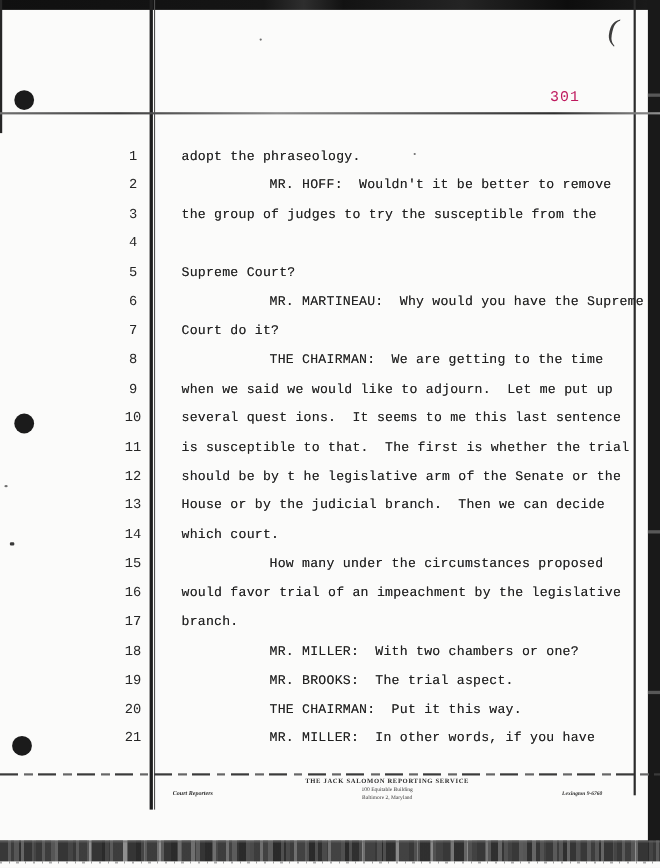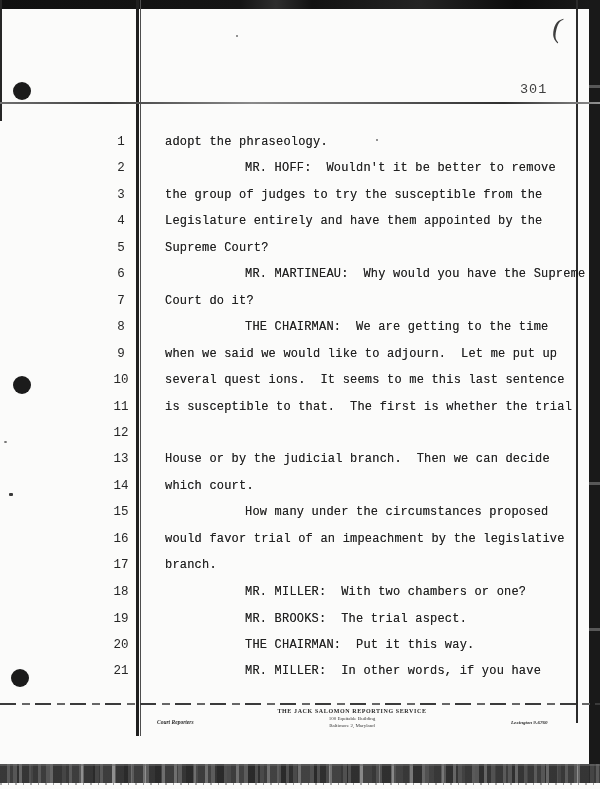--- a/index.html
+++ b/index.html
@@ -21,22 +21,22 @@
   .hole1{left:13px;top:82px;}
   .hole2{left:13px;top:376px;}
   .hole3{left:11px;top:669px;}
   .speck{position:absolute;background:#6f6f6f;border-radius:50%;}
   .speck1{left:236px;top:35px;width:2px;height:2px;}
   .speck2{left:376px;top:139px;width:2px;height:2px;}
   .speck3{left:4px;top:441px;width:3px;height:2px;}
   .speck4{left:9px;top:493px;width:4px;height:3px;background:#3a3a3a;border-radius:1px;}
 
   
-  .page-number{position:absolute;left:520px;top:82px;font:13.5px "Liberation Mono",monospace;
-    letter-spacing:1px;color:#404040;}
+  .page-number{position:absolute;left:500px;top:82px;font:13.5px "Liberation Mono",monospace;
+    letter-spacing:1px;color:#be185d;}
   .corner-mark{position:absolute;left:553px;top:12px;font:300 28px "Liberation Serif",serif;
     color:#3d3d3d;transform:rotate(13deg);}
 
   
   .t-row{position:absolute;left:0;width:600px;height:26px;}
   .t-num{position:absolute;left:104px;width:34px;text-align:center;
     font:12.5px "Liberation Mono",monospace;color:#262626;}
   .t-text{position:absolute;left:165px;font:12px/1.2 "Liberation Mono",monospace;color:#212121;
     white-space:pre;letter-spacing:.2px;text-shadow:0 0 .4px rgba(20,20,20,.55);}
   .t-row.indent .t-text{left:245px;text-align:center;}
@@ -94,21 +94,20 @@
       <div class="t-row indent" style="top: 161.45px;">
         <span class="t-num">2</span>
         <span class="t-text">MR. HOFF:  Wouldn't it be better to remove</span>
       </div>
       <div class="t-row" style="top: 187.9px;">
         <span class="t-num">3</span>
         <span class="t-text">the group of judges to try the susceptible from the</span>
       </div>
       <div class="t-row" style="top: 214.35px;">
         <span class="t-num">4</span>
-        <span class="t-text">Legislature entirely and have them appointed by the</span>
       </div>
       <div class="t-row" style="top: 240.8px;">
         <span class="t-num">5</span>
         <span class="t-text">Supreme Court?</span>
       </div>
       <div class="t-row indent" style="top: 267.25px;">
         <span class="t-num">6</span>
         <span class="t-text">MR. MARTINEAU:  Why would you have the Supreme</span>
       </div>
       <div class="t-row" style="top: 293.7px;">
@@ -126,20 +125,21 @@
       <div class="t-row" style="top: 373.05px;">
         <span class="t-num">10</span>
         <span class="t-text">several quest ions.  It seems to me this last sentence</span>
       </div>
       <div class="t-row" style="top: 399.5px;">
         <span class="t-num">11</span>
         <span class="t-text">is susceptible to that.  The first is whether the trial</span>
       </div>
       <div class="t-row" style="top: 425.95px;">
         <span class="t-num">12</span>
+        <span class="t-text">should be by t he legislative arm of the Senate or the</span>
       </div>
       <div class="t-row" style="top: 452.4px; padding-left: 16px;">
         <span class="t-num">13</span>
         <span class="t-text">House or by the judicial branch.  Then we can decide</span>
       </div>
       <div class="t-row" style="top: 478.85px;">
         <span class="t-num">14</span>
         <span class="t-text">which court.</span>
       </div>
       <div class="t-row indent" style="top: 505.3px;">

